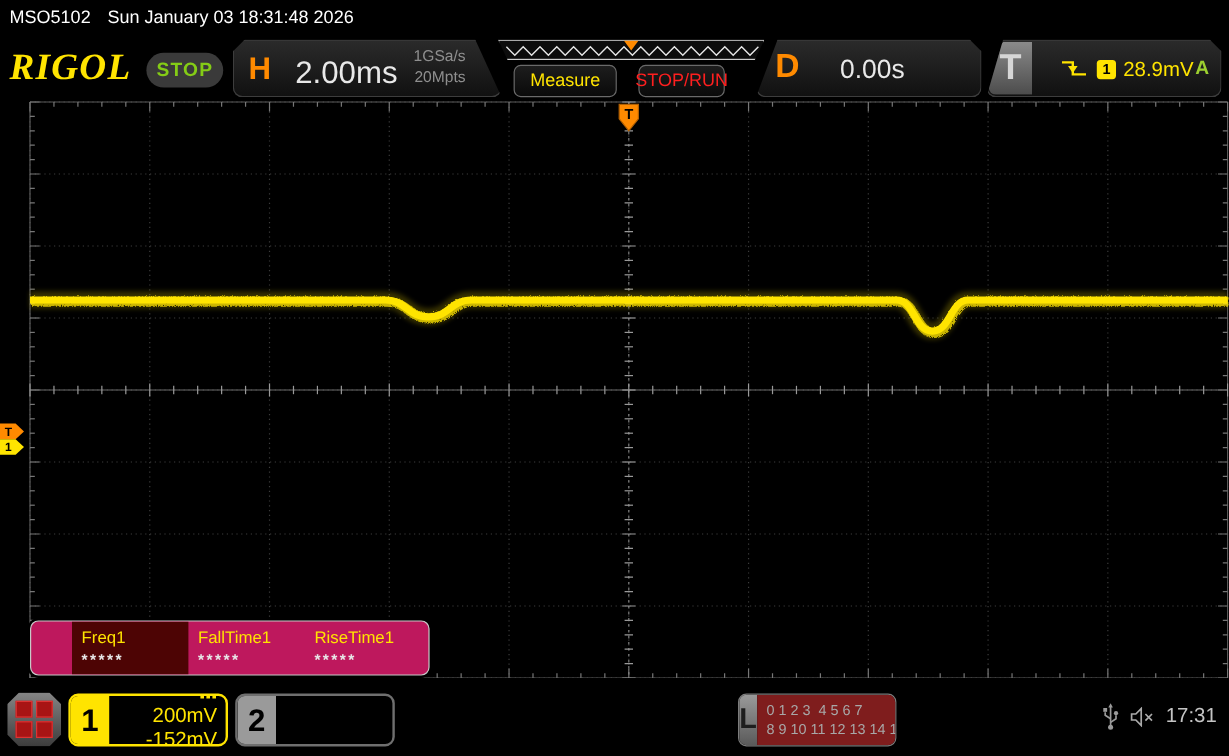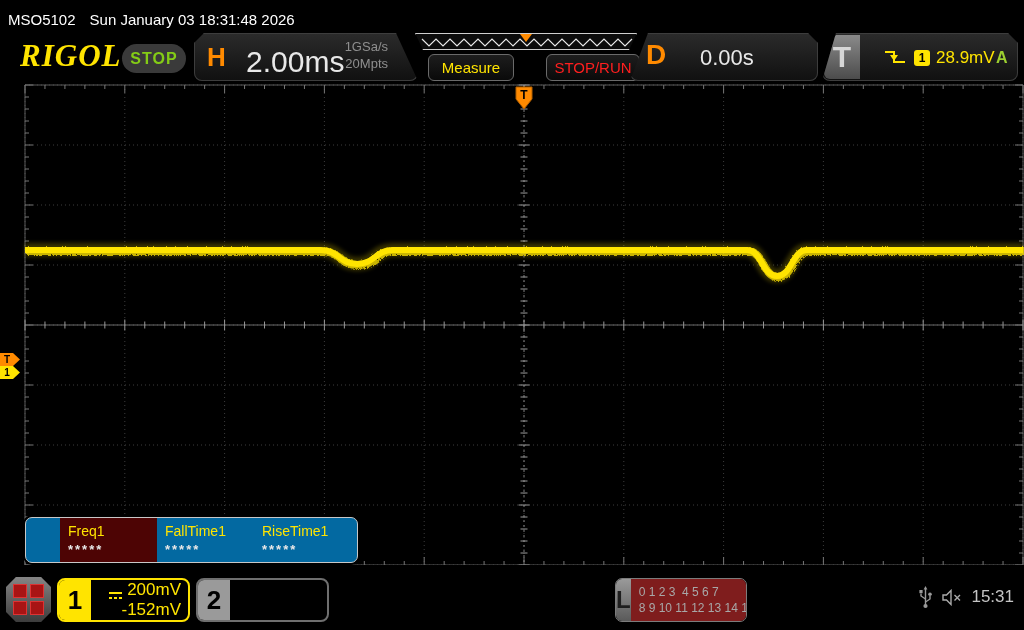--- a/index.html
+++ b/index.html
@@ -1,48 +1,48 @@
 <!DOCTYPE html>
 <html><head>
 <meta charset="utf-8">
 <style>
   * { margin:0; padding:0; box-sizing:border-box; }
   html,body { width:1024px; height:630px; background:#000; overflow:hidden; }
   body { position:relative; font-family:"Liberation Sans","DejaVu Sans",sans-serif; }
 
   
   .topbar { position:absolute; left:0; top:0; width:1024px; height:28px; background:#000; color:#fff;
-            font-size:15px; display:flex; align-items:flex-end; padding-left:8px; }
+            font-size:15px; display:flex; align-items:center; padding-left:8px; }
   .topbar .model { margin-right:14px; }
 
   
   .header { position:absolute; left:0; top:28px; width:1024px; height:56px; background:#000; }
-  .logo { position:absolute; left:20px; top:10px; font-family:"Liberation Serif","DejaVu Serif",serif;
+  .logo { position:absolute; left:8px; top:10px; font-family:"Liberation Serif","DejaVu Serif",serif;
           font-weight:bold; font-style:italic; font-size:31px; color:#ffe400; letter-spacing:1px; }
   .stop-badge { position:absolute; left:122px; top:16px; width:64px; height:29px; background:#3a3a3a;
                 border-radius:15px; color:#84cc16; font-weight:bold; font-size:16px; letter-spacing:1px;
                 display:flex; align-items:center; justify-content:center; }
   .panel { position:absolute; background:linear-gradient(#2b2b2b,#101010); box-shadow:inset 0 0 0 1px #3d3d3d; }
   .h-panel { left:194px; top:5px; width:224px; height:48px;
              clip-path:polygon(10px 0, 202px 0, 224px 48px, 0 48px, 0 10px); border-radius:8px; }
   .h-label { position:absolute; left:13px; top:9px; font-size:26px; font-weight:bold; color:#ff8a00; }
-  .h-timebase { position:absolute; left:52px; top:12px; font-size:30px; color:#e8e8e8; }
+  .h-timebase { position:absolute; left:52px; top:12px; font-size:26px; color:#e8e8e8; }
   .h-rates { position:absolute; right:30px; top:6px; text-align:right; font-size:13px; color:#8f8f8f; line-height:1.3;margin-left:28px; }
 
   .memstrip { position:absolute; left:415px; top:5px; width:222px; height:17px; background:#0c0c0c;
               border:1px solid #cfcfcf; clip-path:polygon(0 0,100% 0,calc(100% - 8px) 100%,8px 100%); }
   .memstrip svg { position:absolute; left:4px; top:1px; }
   .mem-trig { position:absolute; left:50%; top:0; margin-left:-6px; width:0; height:0;
               border-left:6px solid transparent; border-right:6px solid transparent; border-top:8px solid #ff8a00; }
 
   .hbtn { position:absolute; height:27px; background:linear-gradient(#1d1d1d,#0a0a0a); border:1px solid #6a6a6a;
           border-radius:6px; box-shadow:0 0 0 2px #000; display:flex; align-items:center; justify-content:center;
           font-size:15px; font-weight:normal; cursor:pointer; }
   .btn-measure { left:428px; top:26px; width:86px; color:#ffe400; }
-  .btn-stoprun { left:546px; top:26px; width:94px; color:#ff1f1f; }
+  .btn-stoprun { left:532px; top:26px; width:72px; color:#ff1f1f; }
 
   .d-panel { left:630px; top:5px; width:188px; height:48px;
              clip-path:polygon(18px 0, 178px 0, 188px 10px, 188px 48px, 0 48px); border-radius:8px; }
   .d-label { position:absolute; left:16px; top:6px; font-size:28px; font-weight:bold; color:#ff8a00; }
   .d-value { position:absolute; left:70px; top:12px; font-size:22px; color:#e8e8e8; }
 
   .t-panel { left:822px; top:5px; width:196px; height:48px;
              clip-path:polygon(14px 0, 186px 0, 196px 10px, 196px 48px, 0 48px); border-radius:8px; }
   .t-tab { position:absolute; left:2px; top:2px; width:36px; height:44px; background:linear-gradient(#8a8a8a,#4c4c4c);
            border-radius:6px 0 0 6px; clip-path:polygon(12px 0,36px 0,36px 44px,0 44px,0 12px);
@@ -50,21 +50,21 @@
   .t-slope { position:absolute; left:62px; top:16px; }
   .t-src { position:absolute; left:92px; top:17px; width:16px; height:16px; background:#ffe400; border-radius:3px;
            color:#000; font-size:12px; font-weight:bold; display:flex; align-items:center; justify-content:center; }
   .t-level { position:absolute; left:114px; top:15px; font-size:17px; color:#ffe400; }
   .t-mode { position:absolute; left:174px; top:16px; font-size:16px; font-weight:bold; color:#9ccf30; }
 
   
   #grat-svg { position:absolute; left:0; top:84px; }
 
   
-  .meas-box { position:absolute; left:25px; top:517px; width:333px; height:46px; background:#0369a1;
+  .meas-box { position:absolute; left:25px; top:517px; width:333px; height:46px; background:#be185d;
               border:1px solid #c8c8c8; border-radius:7px; box-shadow:0 0 0 2px #000; display:flex;
               padding-left:34px; overflow:hidden; }
   .meas-cell { width:97px; height:100%; padding:5px 0 0 8px; }
   .meas-cell.highlight { background:#4d0404; }
   .meas-label { font-size:14px; color:#ffe400; }
   .meas-value { margin-top:3px; font-size:13px; font-weight:bold; color:#e8e8e8; letter-spacing:2px; }
 
   
   .bottombar { position:absolute; left:0; top:565px; width:1024px; height:65px; background:#000; }
   .apps-btn { position:absolute; left:6px; top:12px; width:45px; height:45px;
@@ -76,21 +76,21 @@
   .ch { position:absolute; top:13px; height:44px; display:flex; border-radius:8px; overflow:hidden; cursor:pointer; }
   .ch1 { left:57px; width:133px; border:2px solid #ffe400; background:#000; }
   .ch2 { left:196px; width:133px; border:2px solid #6f6f6f; background:#000; }
   .ch-num { width:32px; display:flex; align-items:center; justify-content:center; font-size:26px; font-weight:bold; color:#000; }
   .ch1 .ch-num { background:#ffe400; }
   .ch2 .ch-num { background:#9a9a9a; }
   .ch-vals { flex:1; display:flex; flex-direction:column; justify-content:center; align-items:flex-end;
              padding-right:7px; font-size:17px; line-height:1.15; }
   .ch1 .ch-vals { color:#ffe400; }
   .ch2 .ch-vals { color:#b0b0b0; }
-  .ch-row { display:flex; align-items:flex-end; gap:4px; }
+  .ch-row { display:flex; align-items:flex-end; gap:4px;flex-direction:column; }
 
   .logic-badge { position:absolute; left:615px; top:13px; width:132px; height:44px; display:flex;
                  border-radius:7px; overflow:hidden; border:1px solid #7c7c7c; cursor:pointer; }
   .logic-tab { width:30px; background:linear-gradient(#9a9a9a,#5a5a5a); display:flex; align-items:center;
                justify-content:center; font-size:24px; font-weight:bold; color:#1e1e1e; }
   .logic-digits { flex:1; background:#7f1d1d; display:flex; flex-direction:column; justify-content:center;
                   padding-left:8px; color:#a8a8a8; font-size:12px; line-height:1.35; white-space:pre; }
 
   .status-icons { position:absolute; right:10px; top:20px; display:flex; align-items:center; gap:8px; }
   .clock { font-size:17px; color:#c4c4c4; }
@@ -536,15 +536,15 @@
       <path d="M7.5 14 L3 11 V8.5" stroke="#9a9a9a" stroke-width="1.4" fill="none"></path>
       <rect x="1.4" y="5" width="3.2" height="3.2" fill="#9a9a9a"></rect>
       <path d="M7.5 17 L12 14 V11" stroke="#9a9a9a" stroke-width="1.4" fill="none"></path>
       <circle cx="12" cy="9.3" r="1.8" fill="#9a9a9a"></circle>
       <circle cx="7.5" cy="21" r="2.1" fill="#9a9a9a"></circle>
     </svg>
     <svg width="22" height="17" viewBox="0 0 22 17">
       <path d="M2 6 H5.5 L10 1.5 V15.5 L5.5 11 H2 Z" fill="none" stroke="#aaa" stroke-width="1.4"></path>
       <path d="M13.5 6 L19 11.5 M19 6 L13.5 11.5" stroke="#aaa" stroke-width="1.4"></path>
     </svg>
-    <span class="clock">15:31</span>
+    <span class="clock">17:31</span>
   </div>
 </div>
 
 </body></html>

